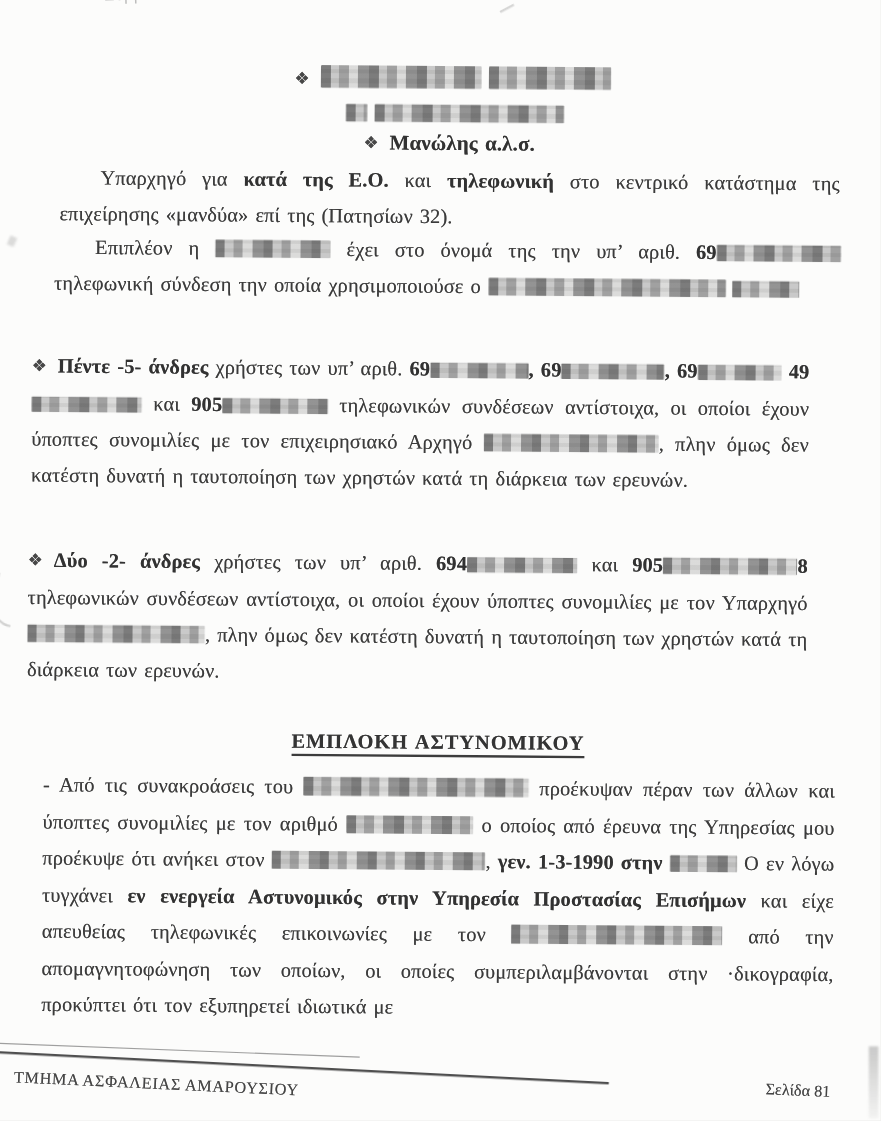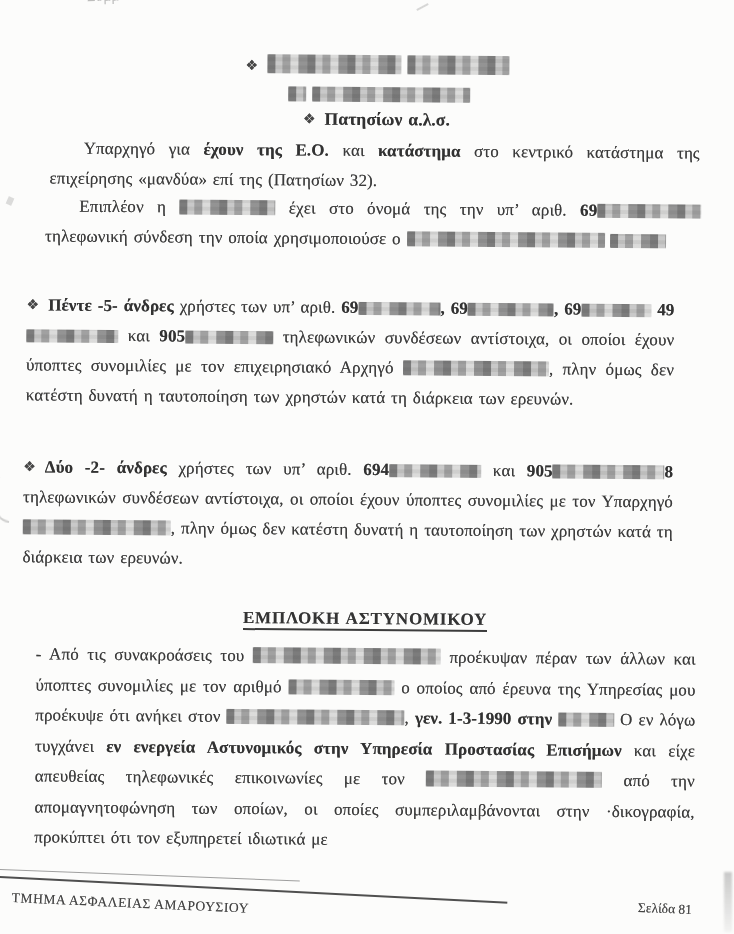--- a/index.html
+++ b/index.html
@@ -90,24 +90,24 @@
   <div class="tilt">
 
     <div class="artifact">Συμμ</div>
 
     <div class="block nojust" style="left:243px; top:55px; line-height:24px;">
       <span class="diamond">❖</span><span><span class="redact" style="width: 134px; height: 19px;"></span><span>  </span><span class="redact" style="width: 102px; height: 19px;"></span></span>
     </div>
     <div class="block nojust" style="left:286px; top:84px; line-height:22px;"><span class="redact" style="width: 18px; height: 15px;"></span><span>  </span><span class="redact" style="width: 158px; height: 15px;"></span></div>
 
     <div class="block nojust alias" style="left:301px; top:106px; line-height:26px;">
-      <span class="diamond">❖</span><span><span class="bold">Πατησίων α.λ.σ.</span></span>
+      <span class="diamond">❖</span><span><span class="bold">Μανώλης α.λ.σ.</span></span>
     </div>
 
-    <div class="block indent" style="left:48px; top:136px; width:650px;"><span>Υπαρχηγό για </span><span class="bold">έχουν της Ε.Ο.</span><span> και </span><span class="bold">κατάστημα</span><span> στο κεντρικό κατάστημα της επιχείρησης «μανδύα» επί της (Πατησίων 32).</span></div>
+    <div class="block indent" style="left:48px; top:136px; width:650px;"><span>Υπαρχηγό για </span><span class="bold">κατά της Ε.Ο.</span><span> και </span><span class="bold">τηλεφωνική</span><span> στο κεντρικό κατάστημα της επιχείρησης «μανδύα» επί της (Πατησίων 32).</span></div>
 
     <div class="block indent" style="left:44px; top:194px; width:656px;"><span>Επιπλέον η </span><span class="redact" style="width: 96px; height: 15px;"></span><span> έχει στο όνομά της την υπ’ αριθ. </span><span class="bold">69</span><span class="redact" style="width: 104px; height: 14px;"></span><span> τηλεφωνική σύνδεση την οποία χρησιμοποιούσε ο </span><span class="redact" style="width: 198px; height: 15px;"></span><span>   </span><span class="redact" style="width: 56px; height: 14px;"></span></div>
 
     <div class="block" style="left:26px; top:293px; width:648px;">
       <span class="diamond">❖</span><span><span class="bold">Πέντε -5- άνδρες</span><span> χρήστες των υπ’ αριθ. </span><span class="bold">69</span><span class="redact" style="width: 82px; height: 13px;"></span><span class="bold">, </span><span class="bold">69</span><span class="redact" style="width: 86px; height: 13px;"></span><span class="bold">,</span><span> </span><span class="bold">69</span><span class="redact" style="width: 70px; height: 13px;"></span><span>  </span><span class="bold">49</span><span class="redact" style="width: 92px; height: 13px;"></span><span> και </span><span class="bold">905</span><span class="redact" style="width: 88px; height: 13px;"></span><span> τηλεφωνικών συνδέσεων αντίστοιχα, οι οποίοι έχουν ύποπτες συνομιλίες με τον επιχειρησιακό Αρχηγό </span><span class="redact" style="width: 146px; height: 15px;"></span><span>, πλην όμως δεν κατέστη δυνατή η ταυτοποίηση των χρηστών κατά τη διάρκεια των ερευνών.</span></span>
     </div>
 
     <div class="block" style="left:24px; top:455px; width:650px;">
       <span class="diamond">❖</span><span><span class="bold">Δύο -2- άνδρες</span><span> χρήστες των υπ’ αριθ. </span><span class="bold">694</span><span class="redact" style="width: 92px; height: 13px;"></span><span> και </span><span class="bold">905</span><span class="redact" style="width: 112px; height: 14px;"></span><span class="bold">8</span><span> τηλεφωνικών συνδέσεων αντίστοιχα, οι οποίοι έχουν ύποπτες συνομιλίες με τον Υπαρχηγό </span><span class="redact" style="width: 148px; height: 15px;"></span><span>, πλην όμως δεν κατέστη δυνατή η ταυτοποίηση των χρηστών κατά τη διάρκεια των ερευνών.</span></span>
     </div>

